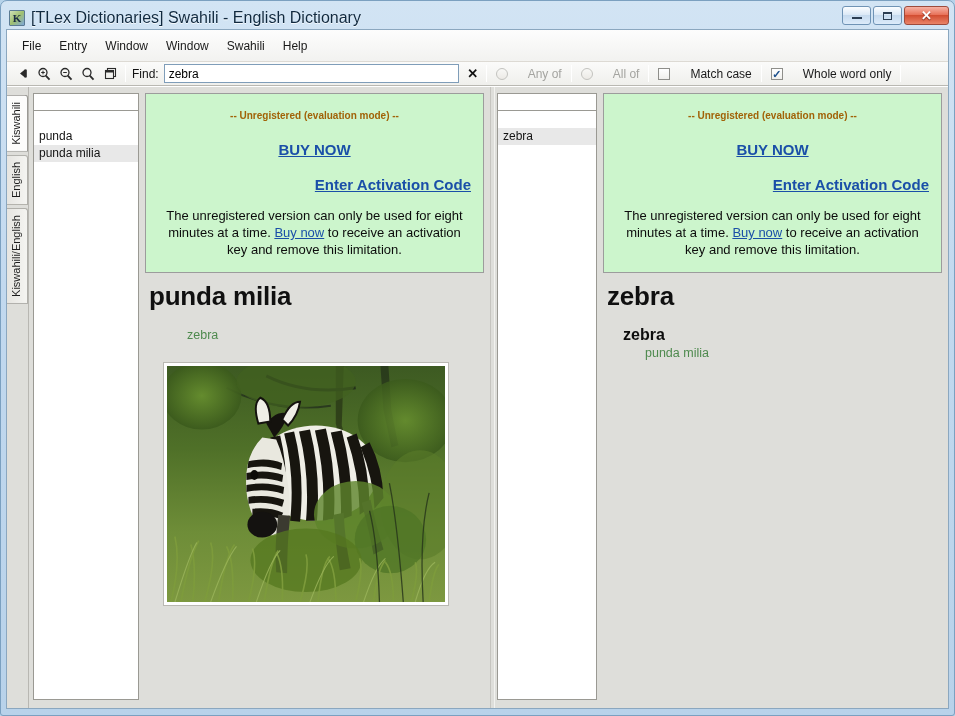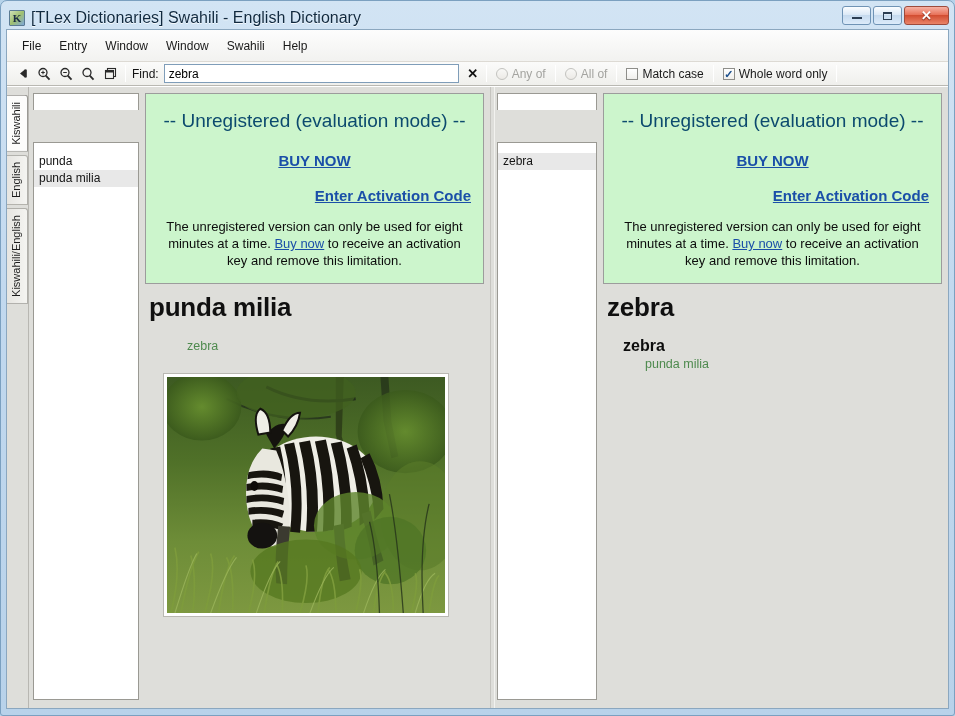--- a/index.html
+++ b/index.html
@@ -143,21 +143,21 @@
     width: 18px; height: 18px;
     display:flex; align-items:center; justify-content:center;
     font-size: 13px; font-weight: bold; color:#111;
     margin-left: 5px;
     border: 1px solid transparent;
   }
 
   .opt {
     display: flex; align-items: center;
     font-size: 12px;
-    gap: 4px;
+    gap: 20px;
     padding: 0 5px;
     white-space: nowrap;
   }
   .opt.disabled { color: #a4a4a0; }
   .opt.enabled { color: #1a1a1a; }
   .radio {
     width: 12px; height: 12px;
     border-radius: 50%;
     border: 1px solid #c3c3bf;
     background: linear-gradient(180deg,#f8f8f6,#eceae6);
@@ -219,22 +219,21 @@
     background: #ffffff;
     border: 1px solid #9a9993;
     border-bottom: none;
     flex: 0 0 auto;
   }
   .wordlist {
     flex: 1 1 auto;
     background: #ffffff;
     border: 1px solid #9a9993;
     overflow: hidden;
-    padding-top: 10px;
-    margin-top: 32px;
+    padding-top: 17px;
   }
   .wordlist .wl-item {
     font-size: 12px;
     color: #141414;
     padding: 1px 4px 2px 5px;
     white-space: nowrap;
   }
   .wordlist .wl-item.selected { background: #e8e8e8; }
 
   
@@ -248,23 +247,23 @@
     min-width: 0;
   }
   .nagbox {
     background: #ccf5cc;
     border: 1px solid #9c9c9c;
     padding: 16px 12px 14px 12px;
     text-align: center;
     flex: 0 0 auto;
   }
   .nag-title {
-    font-size: 19px;
-    font-weight: normal;
-    color: #0c4a6e;
+    font-size: 10px;
+    font-weight: bold;
+    color: #a16207;
     margin-bottom: 20px;
   }
   .nag-link {
     display: block;
     font-size: 15px;
     font-weight: bold;
     color: #1a4fa8;
     text-decoration: underline;
     margin-bottom: 18px;
   }

